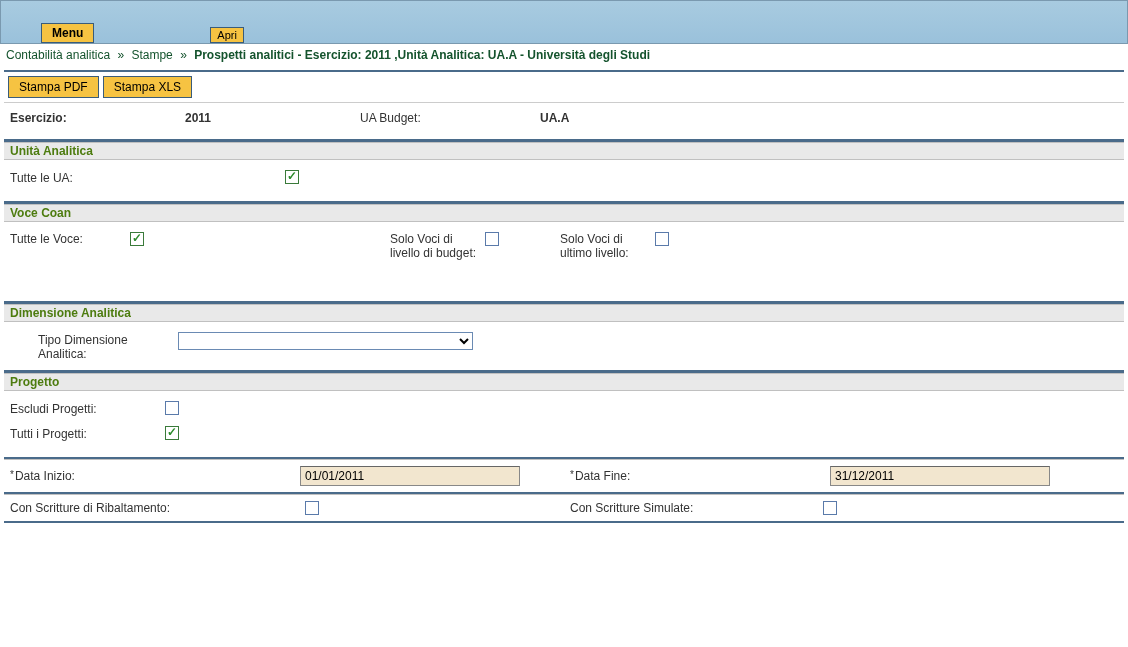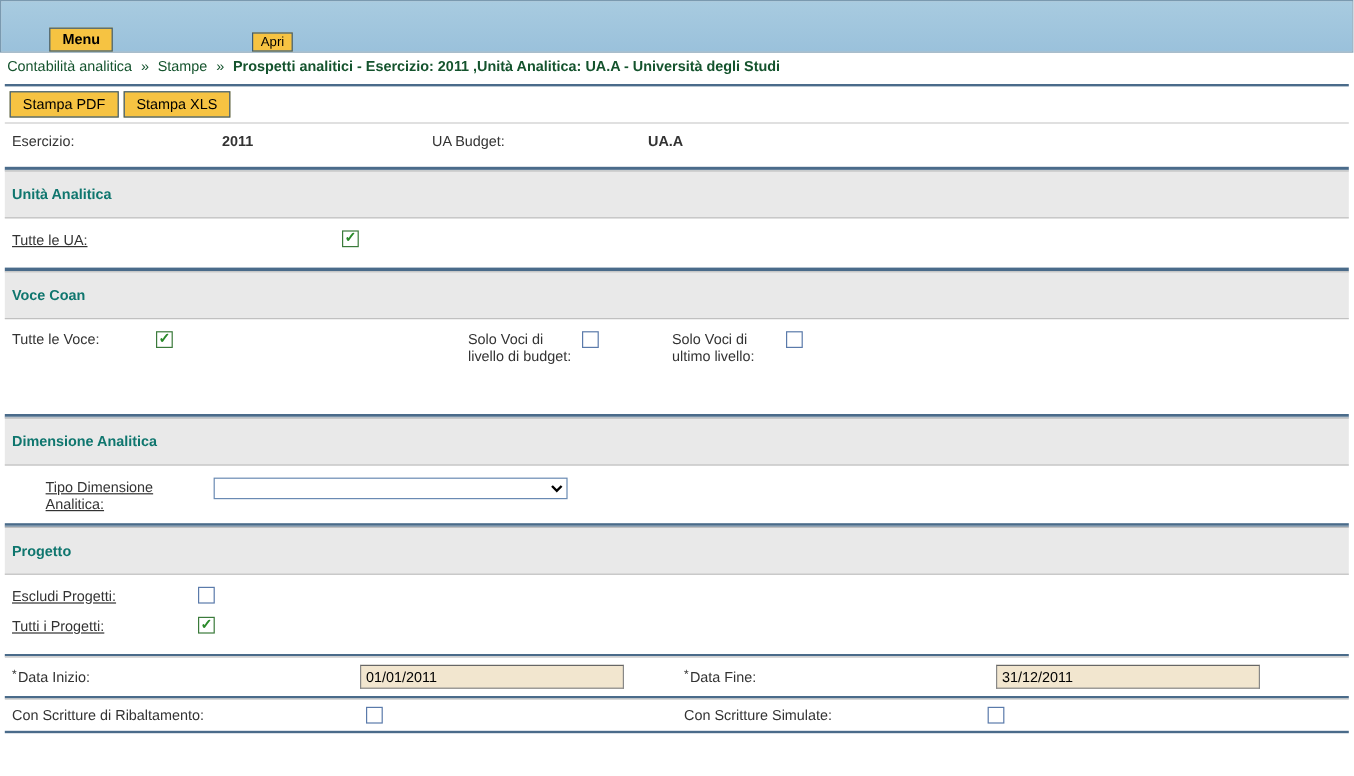--- a/index.html
+++ b/index.html
@@ -58,46 +58,45 @@
     font-size: 12px;
     font-family: inherit;
     color: #000;
     cursor: pointer;
   }
   .info-row {
     display: flex;
     padding: 8px 6px 14px;
     border-bottom: 2px solid #4a6b8a;
   }
-  .info-cell-label { width: 175px; }
+  .info-cell-label { width: 175px; font-weight: bold; }
   .info-cell-value { width: 175px; font-weight: bold; }
   .info-cell-label2 { width: 180px; }
   .info-cell-value2 { font-weight: bold; }
 
   .section {
     border-top: 1px solid #4a6b8a;
   }
   .section-header {
     background: #e9e9e9;
     border-top: 1px solid #c0c0c0;
     border-bottom: 1px solid #c0c0c0;
-    padding: 12px 6px;
+    padding: 1px 6px;
     font-weight: bold;
-    color: #0f766e;
+    color: #4d7c0f;
     font-size: 12px;
   }
   .section-body {
     padding: 10px 6px 16px;
     border-bottom: 2px solid #4a6b8a;
   }
   .frow {
     display: flex;
     align-items: flex-start;
     margin-bottom: 10px;
-    text-decoration: underline;
   }
   .frow:last-child { margin-bottom: 0; }
   .lbl {
     width: 140px;
     padding-top: 1px;
   }
 
   input[type="checkbox"].cb {
     appearance: none;
     width: 14px;

